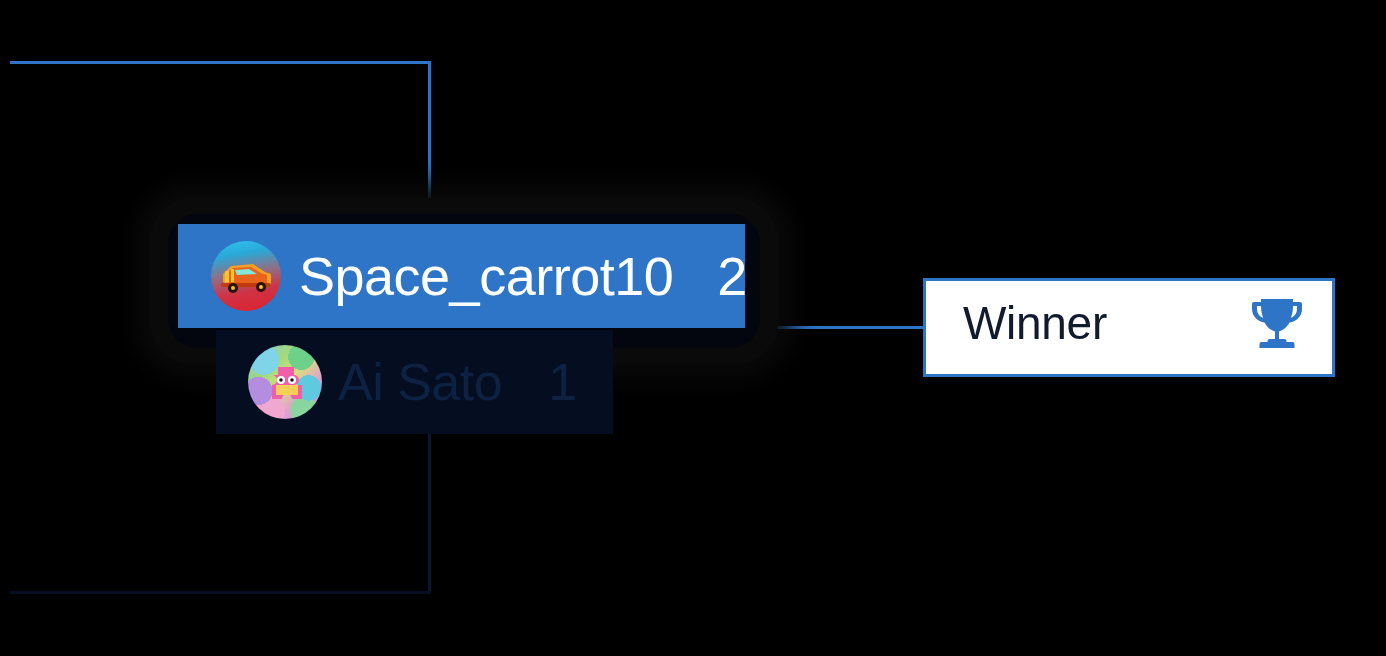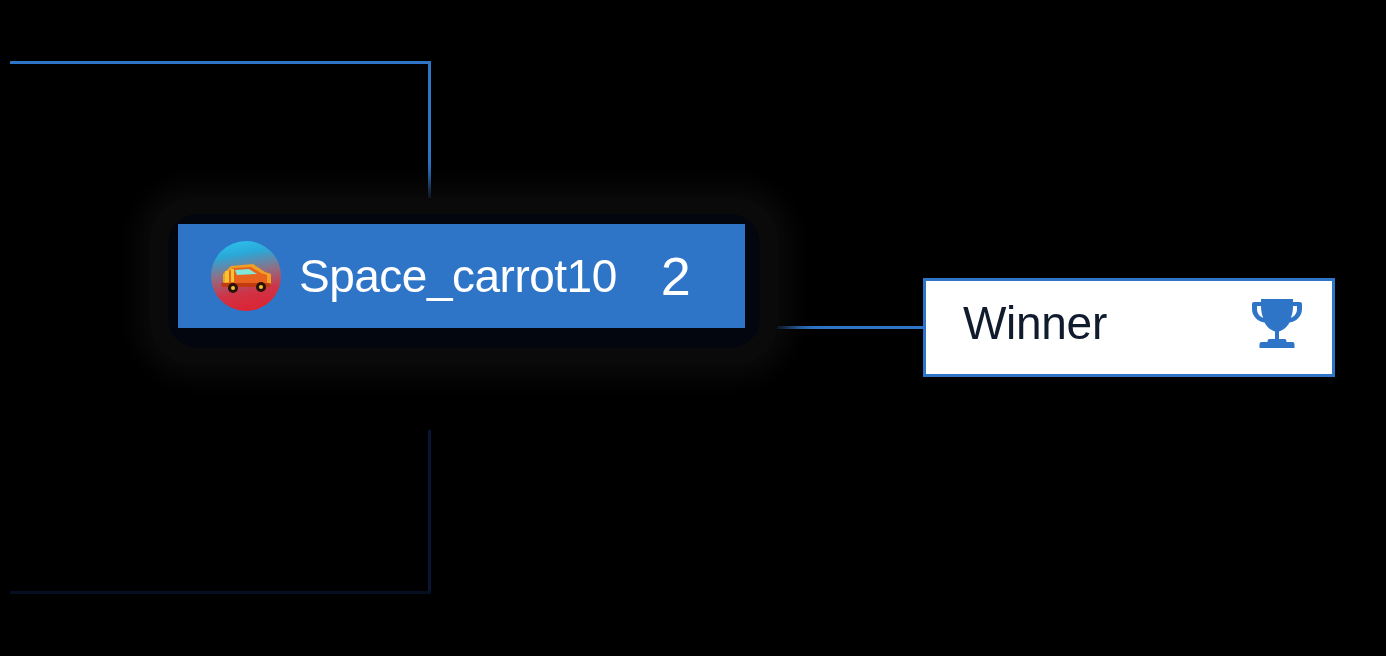--- a/index.html
+++ b/index.html
@@ -153,21 +153,21 @@
       radial-gradient(circle at 76% 88%, #8ad4a0 0 16%, transparent 16%),
       linear-gradient(135deg, #86c9e8 0%, #9fd87f 30%, #d9e07a 50%, #e0a0d0 72%, #8f9ee8 100%);
   }
   .avatar-puzzle .puz-svg {
     position: absolute;
     left: 0; top: 0;
     width: 100%; height: 100%;
   }
 
   .lb-name {
-    font-size: 46px;
+    font-size: 54px;
     line-height: 1;
     letter-spacing: -0.5px;
     white-space: nowrap;
   }
   .lb-score {
     font-size: 54px;
     line-height: 1;
     white-space: nowrap;
   }
 
@@ -247,20 +247,34 @@
           <circle cx="18" cy="32" r="5" fill="#2B1206"></circle>
           <circle cx="46" cy="31" r="5" fill="#2B1206"></circle>
           <circle cx="18" cy="32" r="2" fill="#F5C430"></circle>
           <circle cx="46" cy="31" r="2" fill="#F5C430"></circle>
         </svg>
       </div>
       <span class="lb-name">Space_carrot10</span>
       <span class="lb-score">2</span>
     </div>
 
+    <div class="lb-row dim">
+      <div class="avatar avatar-sm avatar-puzzle">
+        <svg class="puz-svg" viewBox="0 0 74 74" xmlns="http://www.w3.org/2000/svg" aria-hidden="true">
+          <path d="M30 22 h16 v8 a5 5 0 0 1 0 10 h8 v14 h-10 a5 5 0 0 0-10 0 h-10 V40 a5 5 0 0 0 0-10 h6 z" fill="#F05FA8"></path>
+          <path d="M28 40 h22 v10 h-22 z" fill="#F7E24A" opacity=".85"></path>
+          <circle cx="33" cy="35" r="4" fill="#ffffff"></circle>
+          <circle cx="44" cy="35" r="4" fill="#ffffff"></circle>
+          <circle cx="33" cy="35" r="1.8" fill="#1a1a1a"></circle>
+          <circle cx="44" cy="35" r="1.8" fill="#1a1a1a"></circle>
+        </svg>
+      </div>
+      <span class="lb-name">Ai Sato</span>
+      <span class="lb-score">1</span>
+    </div>
   </div>
 
   <div class="winner-box">
     <span class="winner-label">Winner</span>
     <svg class="trophy-icon" viewBox="0 0 58 56" xmlns="http://www.w3.org/2000/svg" aria-hidden="true">
       <path d="M13 4 h32 v3 h7 a2 2 0 0 1 2 2 v5 c0 7-5.5 12.5-12.5 13.6
                C39 32.5 34.5 35.8 31 36.4 V44 h5.5 a2 2 0 0 1 2 2 v1 h6 a2 2 0 0 1 2 2 v4
                H11.5 v-4 a2 2 0 0 1 2-2 h6 v-1 a2 2 0 0 1 2-2 H27 v-7.6
                C23.5 35.8 19 32.5 16.5 27.6 C9.5 26.5 4 21 4 14 V9 a2 2 0 0 1 2-2 h7 z
                M13 11 H9 v3.2 c0 4 2.6 7.4 6.2 8.6 C13.9 19.6 13 15.5 13 11 z

